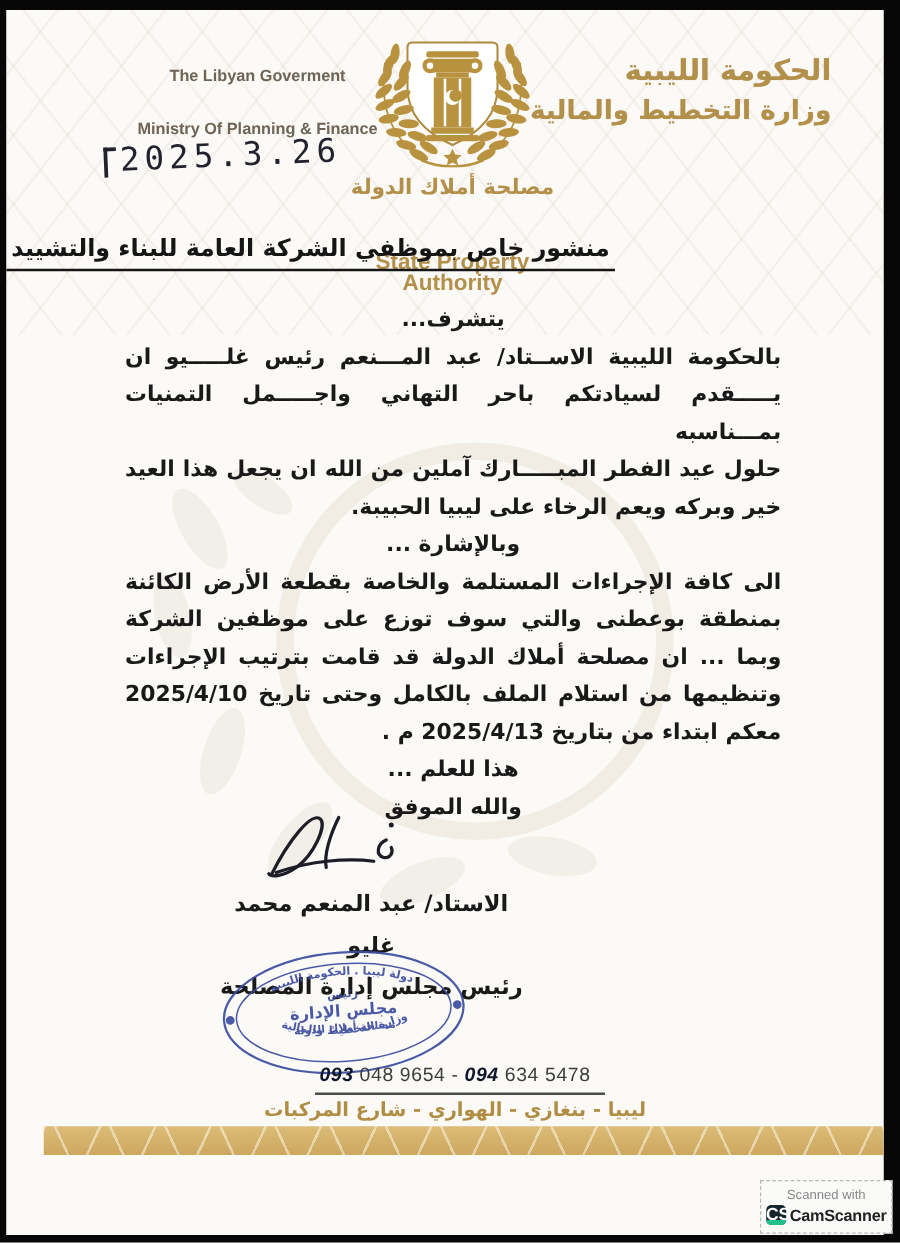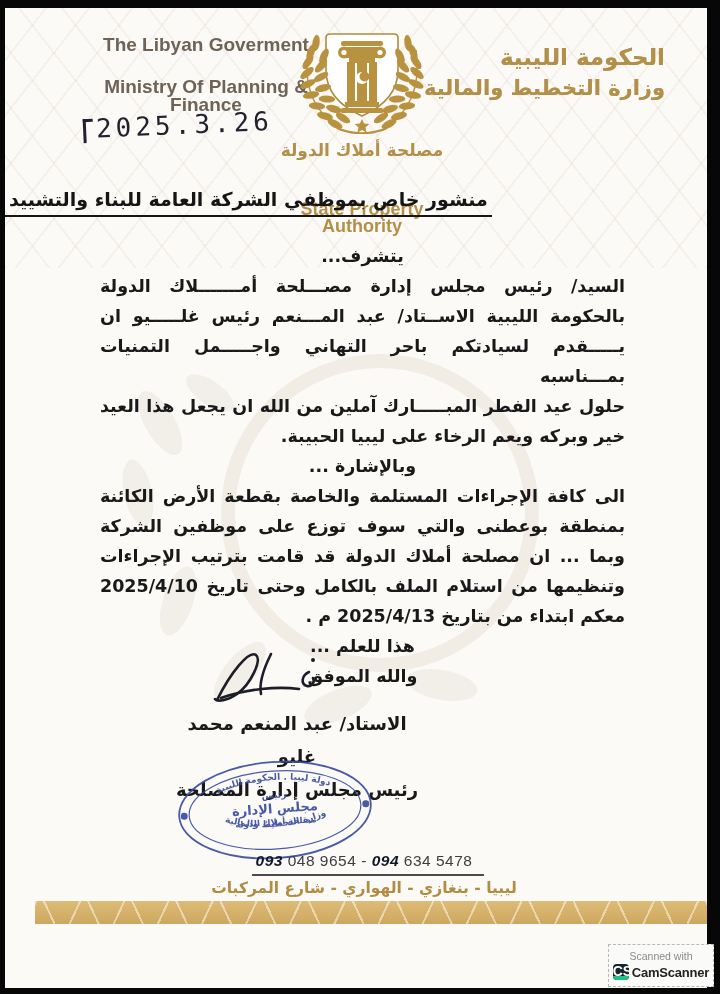--- a/index.html
+++ b/index.html
@@ -18,23 +18,23 @@
   }
   .paper::before { 
     content:""; position:absolute; left:0; top:0; right:0; height:260px;
     background:
       repeating-linear-gradient(52deg,  rgba(205,180,170,.14) 0 2px, transparent 2px 34px),
       repeating-linear-gradient(-52deg, rgba(205,180,170,.14) 0 2px, transparent 2px 34px);
     pointer-events:none;
   }
   
   .gov-en {
-    position:absolute; left:96px; top:28px; width:210px; text-align:center;
+    position:absolute; left:96px; top:44px; width:210px; text-align:center;
     color:#6e6355; font-family:"Liberation Sans", sans-serif;
-    font-weight:bold; font-size:19px; line-height:18px;
+    font-weight:bold; font-size:13px; line-height:18px;
   }
   .gov-en .l2 { margin-top:24px; }
   .hand-date {
     position:absolute; left:78px; top:102px;
     font-family:"DejaVu Sans Mono", monospace;
     font-size:26px; color:#22222e; letter-spacing:4px;
     transform:rotate(-2.5deg); white-space:nowrap;
   }
   .hand-date .bracket{
     display:inline-block; width:10px; height:24px;
@@ -201,21 +201,20 @@
     <div class="auth-ar" dir="rtl">مصلحة أملاك الدولة</div>
     <div class="auth-en">State Property Authority</div>
   </div>
 
   <div class="title-wrap" dir="rtl">
     <span>منشور خاص بموظفي الشركة العامة للبناء والتشييد</span>
   </div>
 
   <div class="body-text">
     <div class="bl-center">يتشرف...</div>
-    <div class="bl">السيد/ رئيس مجلس إدارة مصـــلحة أمـــــــلاك الدولة</div>
     <div class="bl">بالحكومة الليبية الاســتاد/ عبد المـــنعم رئيس غلـــــيو ان</div>
     <div class="bl">يـــــقدم لسيادتكم باحر التهاني واجـــــمل التمنيات بمـــناسبه</div>
     <div class="bl">حلول عيد الفطر المبـــــارك آملين من الله ان يجعل هذا العيد</div>
     <div class="bl-right">خير وبركه ويعم الرخاء على ليبيا الحبيبة.</div>
     <div class="bl-center">وبالإشارة ...</div>
     <div class="bl">الى كافة الإجراءات المستلمة والخاصة بقطعة الأرض الكائنة</div>
     <div class="bl">بمنطقة بوعطنى والتي سوف توزع على موظفين الشركة</div>
     <div class="bl">وبما ... ان مصلحة أملاك الدولة قد قامت بترتيب الإجراءات</div>
     <div class="bl">وتنظيمها من استلام الملف بالكامل وحتى تاريخ 2025/4/10</div>
     <div class="bl-right">معكم ابتداء من بتاريخ 2025/4/13 م .</div>

